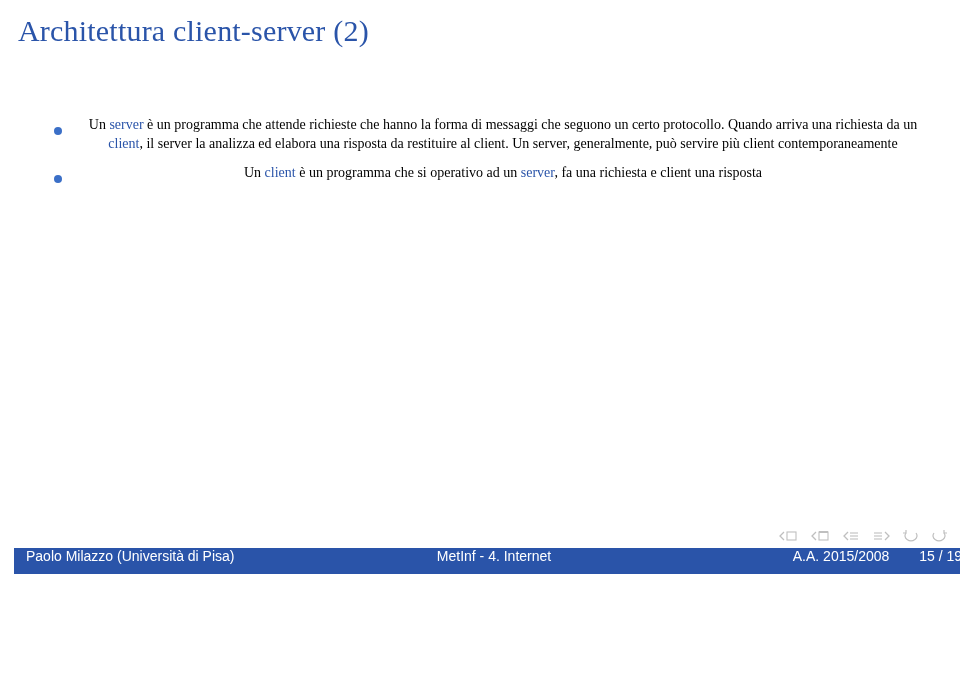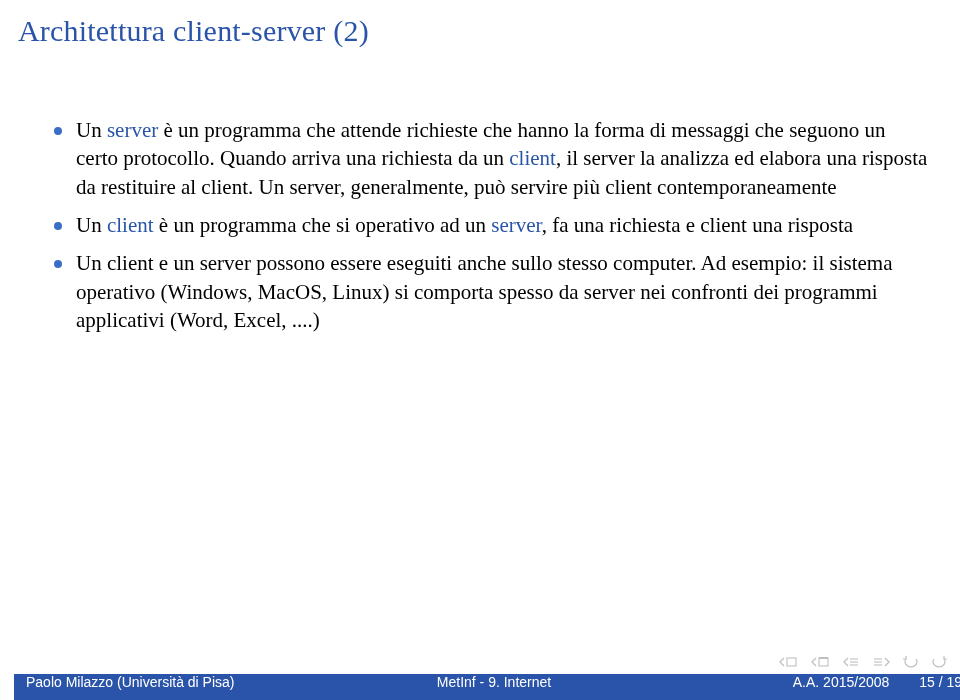--- a/index.html
+++ b/index.html
@@ -8,39 +8,40 @@
     width: 960px;
     height: 700px;
     background: #ffffff;
     font-family: Georgia, 'Times New Roman', serif;
     color: #000000;
     overflow: hidden;
     position: relative;
   }
   .slide {
     width: 960px;
-    height: 700px;
+    height: 574px;
     position: relative;
     box-sizing: border-box;
   }
   .title {
     position: absolute;
     top: 14px;
     left: 18px;
     font-size: 30px;
     color: #2a54a9;
     letter-spacing: 0.2px;
   }
   .content {
     position: absolute;
     top: 116px;
     left: 54px;
     right: 30px;
-    font-size: 21px;
+    font-size: 14px;
     line-height: 1.35;
+    text-align: center;
   }
   .content ul {
     list-style: none;
     padding: 0;
     margin: 0;
   }
   .content li {
     position: relative;
     padding-left: 22px;
     margin-bottom: 10px;
@@ -113,23 +114,20 @@
   <div class="title">Architettura client-server (2)</div>
 
   <div class="content">
     <ul>
       <li>
         <span>Un </span><span class="kw">server</span><span> è un programma che attende richieste che hanno la forma di messaggi che seguono un certo protocollo. Quando arriva una richiesta da un </span><span class="kw">client</span><span>, il server la analizza ed elabora una risposta da restituire al client. Un server, generalmente, può servire più client contemporaneamente</span>
       </li>
       <li>
         <span>Un </span><span class="kw">client</span><span> è un programma che si operativo ad un </span><span class="kw">server</span><span>, fa una richiesta e client una risposta</span>
       </li>
-      <li>
-        <span>Un client e un server possono essere eseguiti anche sullo stesso computer. Ad esempio: il sistema operativo (Windows, MacOS, Linux) si comporta spesso da server nei confronti dei programmi applicativi (Word, Excel, ....)</span>
-      </li>
     </ul>
   </div>
 
   <div class="navbar">
     <span class="navicon">
       <svg width="22" height="12" viewBox="0 0 22 12">
           <polyline points="6,2 2,6 6,10" fill="none" stroke="#bfbfbf" stroke-width="1.3"></polyline>
           <rect x="9" y="2" width="9" height="8" fill="none" stroke="#bfbfbf" stroke-width="1.1"></rect>
         </svg>
     </span>
@@ -165,20 +163,20 @@
     <span class="navicon">
       <svg width="18" height="12" viewBox="0 0 18 12">
           <path d="M4 3 A6 5 0 1 0 14 3" fill="none" stroke="#bfbfbf" stroke-width="1.2"></path>
           <polyline points="17,3 14,3 14,0" fill="none" stroke="#bfbfbf" stroke-width="1.2"></polyline>
         </svg>
     </span>
   </div>
 
   <div class="footer">
     <span class="left">Paolo Milazzo (Università di Pisa)</span>
-    <span class="center">MetInf - 9. Internet</span>
+    <span class="center">MetInf - 4. Internet</span>
     <span class="right">
       <span>A.A. 2015/2008</span>
       <span class="page">15 / 19</span>
     </span>
   </div>
 
 </div>
 
 </body></html>

